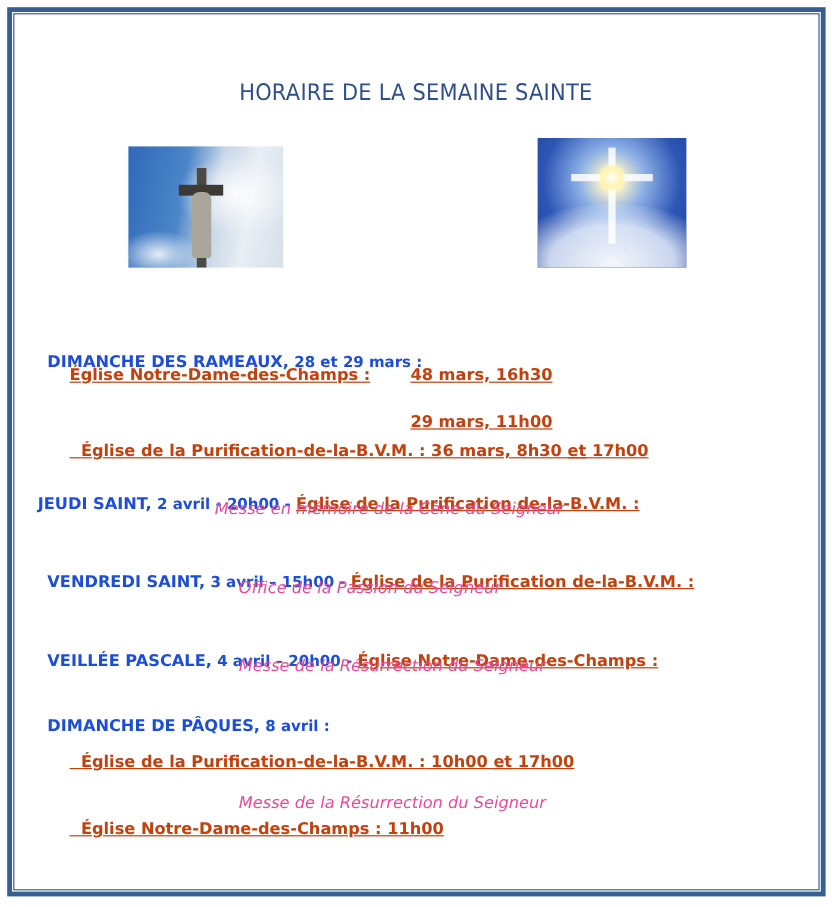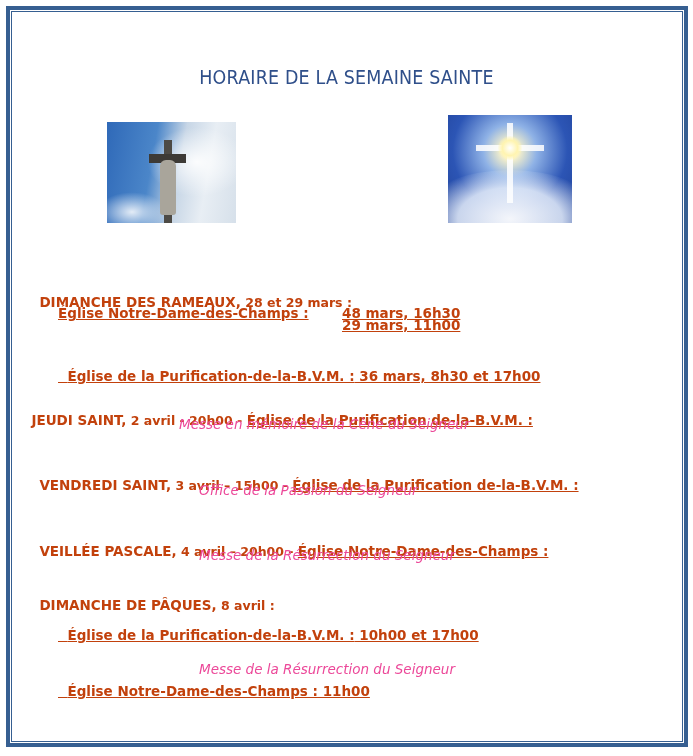--- a/index.html
+++ b/index.html
@@ -26,21 +26,21 @@
   .corpus { position: absolute; left: 53px; top: 38px; width: 16px; height: 55px; background: #a9a59b; border-radius: 6px 6px 3px 3px; }
   .clouds-right { position: absolute; left: -20px; top: 55px; width: 164px; height: 70px; border-radius: 50%;
                   background: radial-gradient(ellipse at 50% 70%, rgba(255,255,255,0.95) 0%, rgba(230,238,250,0.85) 45%, rgba(255,255,255,0) 75%); }
   .light-v { position: absolute; left: 59px; top: 8px; width: 6px; height: 80px; background: rgba(255,255,255,0.85); }
   .light-h { position: absolute; left: 28px; top: 30px; width: 68px; height: 6px; background: rgba(255,255,255,0.85); }
   .light-core { position: absolute; left: 50px; top: 21px; width: 24px; height: 24px; border-radius: 50%;
                 background: radial-gradient(circle, #ffffff 0%, #fff4b0 45%, rgba(255,240,160,0) 75%); }
 
   .line { position: absolute; white-space: pre; font-size: 13.5px; font-weight: bold; line-height: 18px;
           font-family: "DejaVu Sans", sans-serif; transform-origin: left center; }
-  .blue { color: #c2410c; }
+  .blue { color: #1d4ed8; }
   .black { color: #c2410c; text-decoration: underline; }
   .red { color: #ec4899; font-style: italic; font-weight: normal; }
   .small { font-weight: bold; font-size: 12.5px; }
   .u { text-decoration: underline; }
 </style>
 </head>
 <body>
 
 <div class="frame-outer"></div>
 <div class="frame-inner"></div>
@@ -60,21 +60,21 @@
   <div class="light-v"></div>
   <div class="light-h"></div>
   <div class="light-core"></div>
 </div>
 
 <div class="line" style="left:30px; top:275px;">
   <span class="blue">DIMANCHE DES RAMEAUX,</span><span class="blue small"> 28 et 29 mars :</span>
 </div>
 <div class="line black" style="left:58px; top:304px;">Église Notre-Dame-des-Champs :</div>
 <div class="line black" style="left:342px; top:304px;">48 mars, 16h30</div>
-<div class="line black" style="left:342px; top:316px;">29 mars, 11h00</div>
+<div class="line black" style="left:342px; top:343px;">29 mars, 11h00</div>
 <div class="line black" style="left:58px; top:349px;">
   <span>Église de la Purification-de-la-B.V.M. :</span><span> 36 mars, 8h30 </span><span class="u">et</span><span> 17h00</span>
 </div>
 
 <div class="line" style="left:22px; top:393px;">
   <span class="blue">JEUDI SAINT,</span><span class="blue small"> 2 avril - 20h00 - </span><span class="black">Église de la Purification de-la-B.V.M. :</span>
 </div>
 <div class="line red" style="left:179px; top:415px;">Messe en mémoire de la Cène du Seigneur</div>
 
 <div class="line" style="left:30px; top:458px;">

